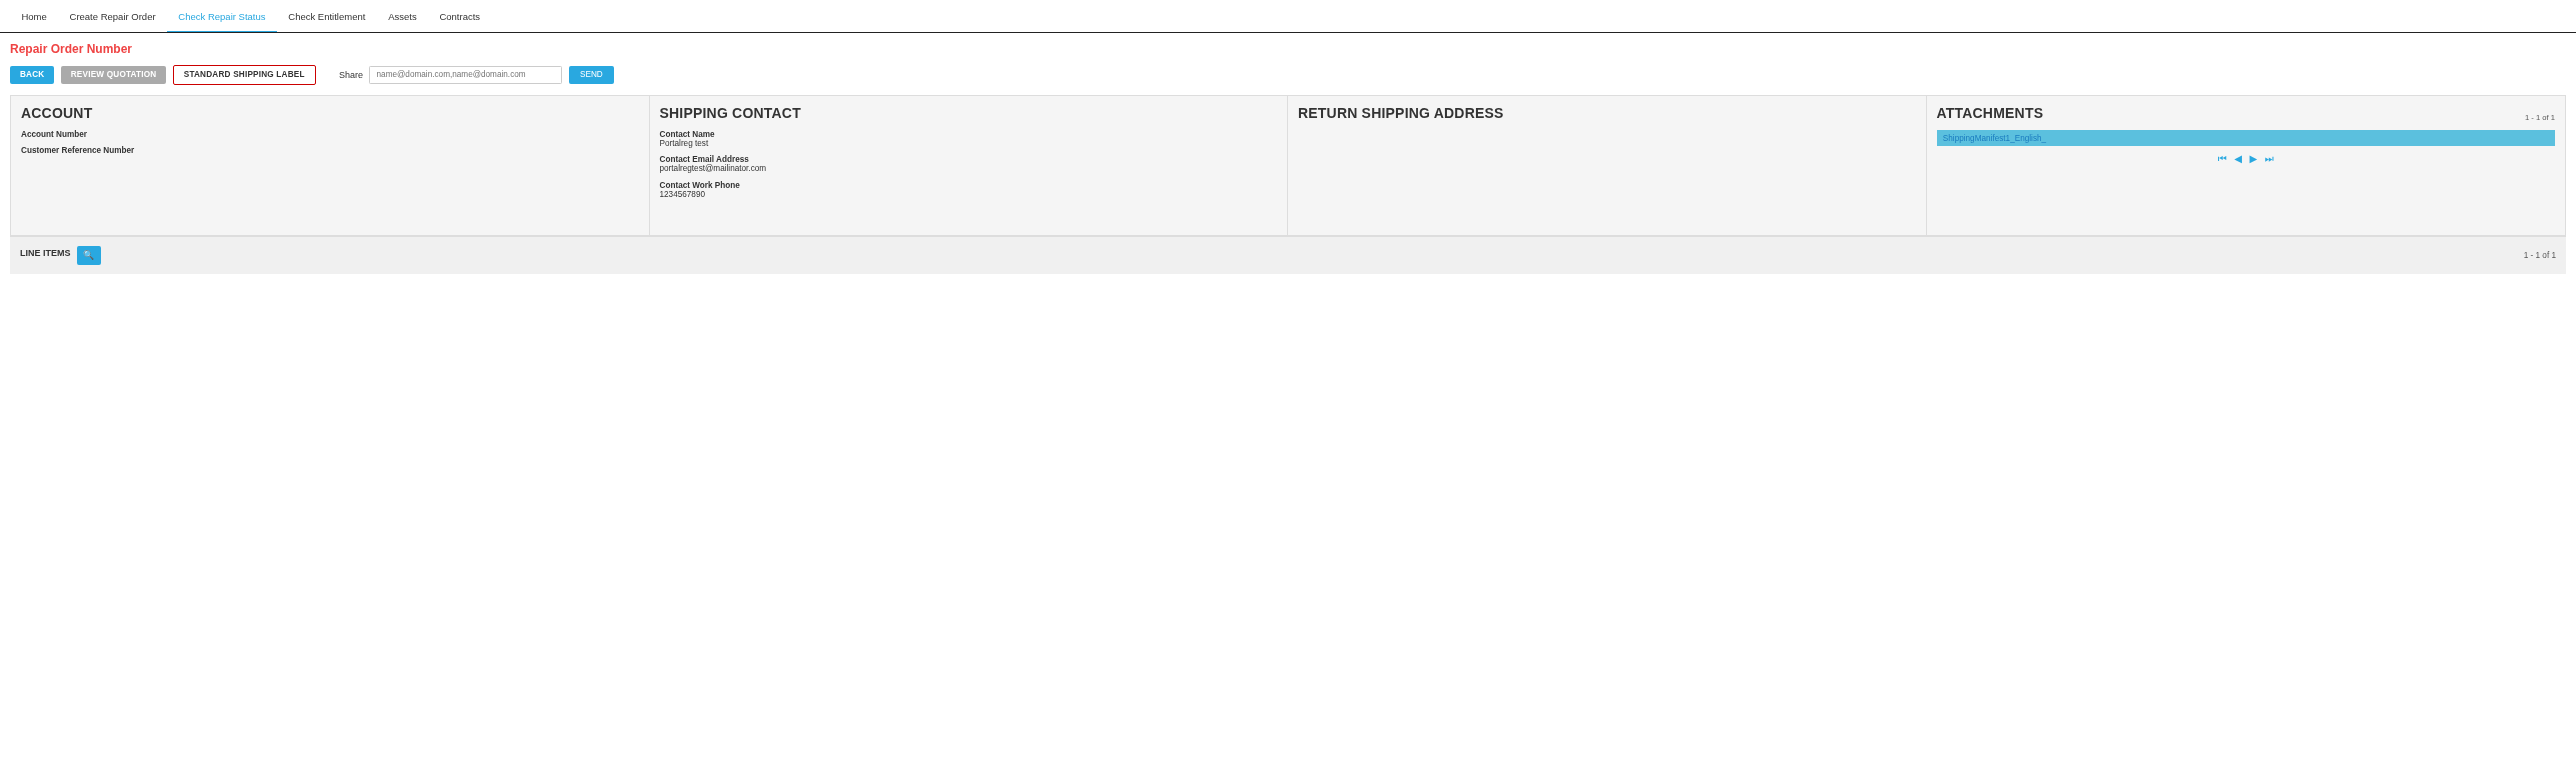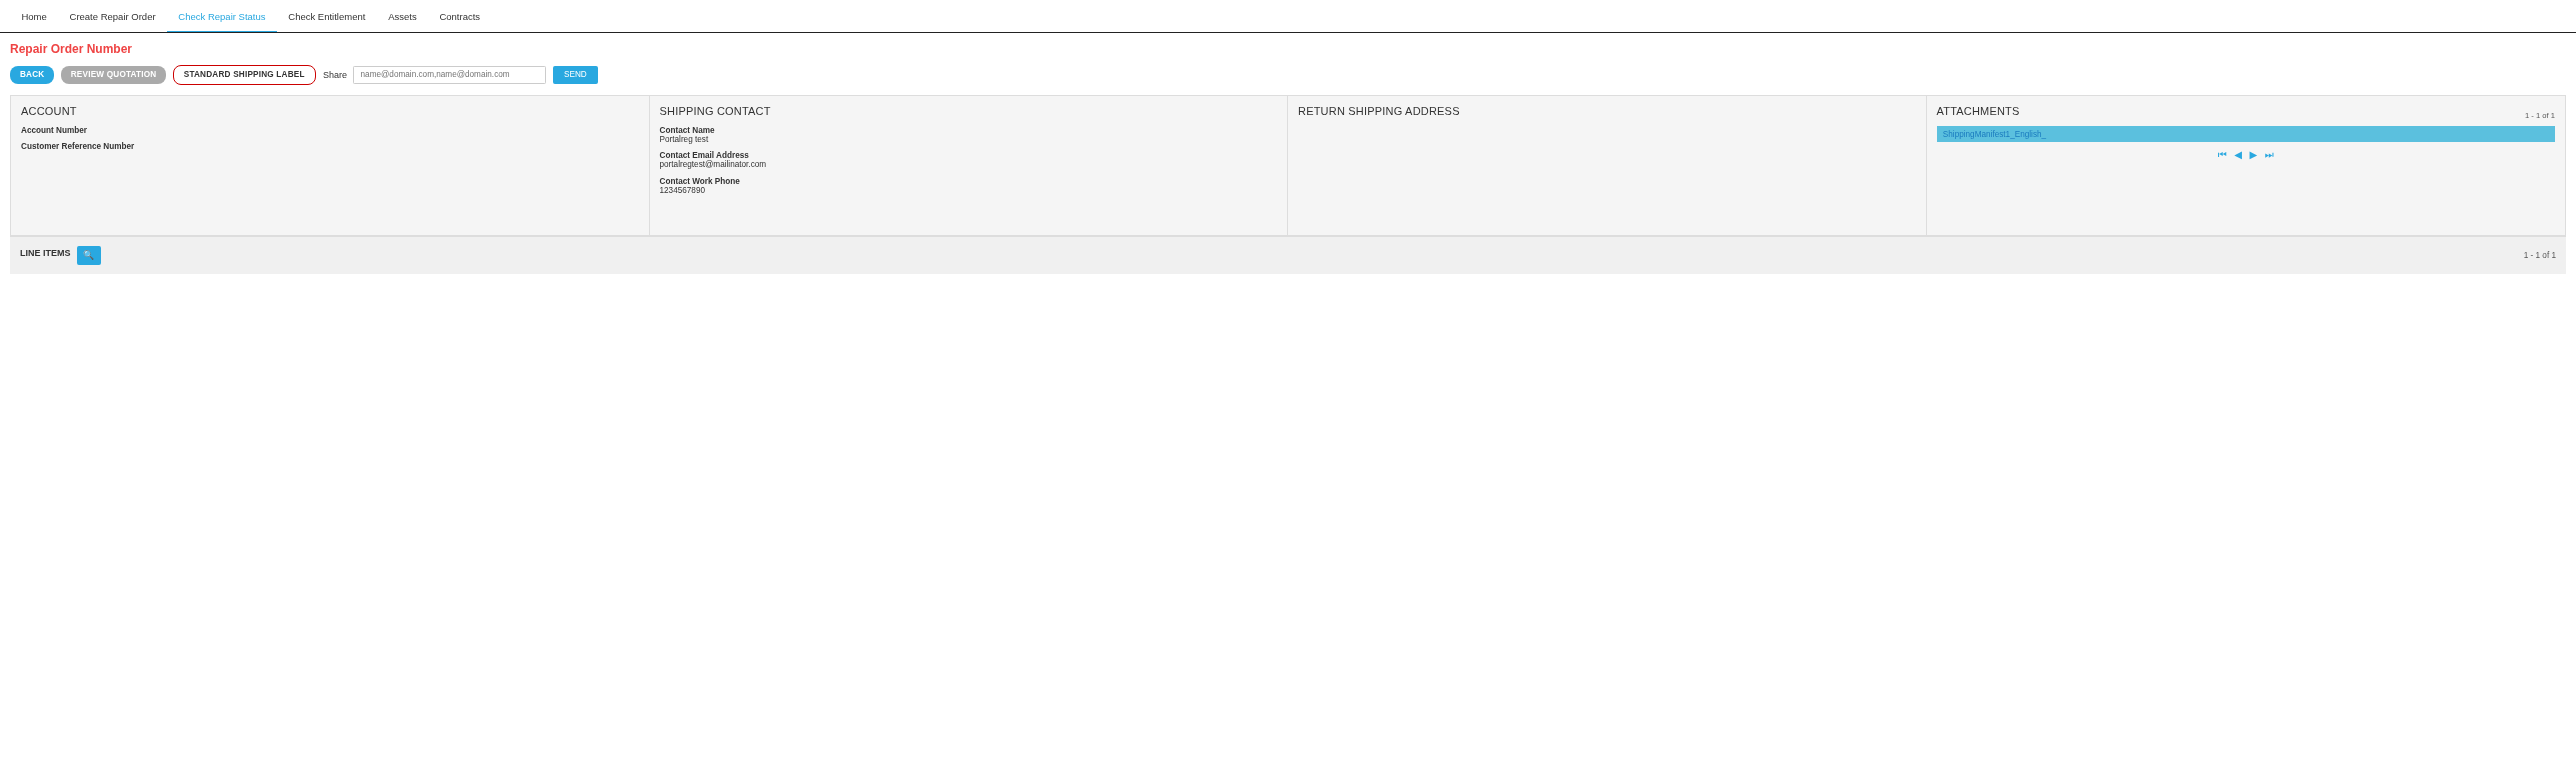--- a/index.html
+++ b/index.html
@@ -50,42 +50,42 @@
       align-items: center;
       gap: 6.3px;
       margin-bottom: 10px;
     }
     .btn {
       padding: 4.4px 10px;
       font-size: 8.2px;
       font-weight: bold;
       border: none;
       cursor: pointer;
-      border-radius: 8px;
+      border-radius: 2px;
       text-transform: uppercase;
       letter-spacing: 0.2px;
     }
     .btn-blue {
       background: #29a8e0;
       color: #fff;
     }
     .btn-gray {
       background: #aaa;
       color: #fff;
     }
     .btn-shipping {
       background: #fff;
       color: #333;
       border: 1.9px solid #cc0000;
       font-weight: bold;
     }
     .share-label {
       font-size: 9px;
       color: #333;
-      margin-left: 1px;
+      margin-left: 17px;
     }
     .share-input {
       border: 0.6px solid #ccc;
       padding: 3.8px 6.3px;
       font-size: 8.2px;
       width: 193px;
       border-radius: 1.3px;
       color: #999;
     }
     .btn-send {
@@ -107,22 +107,22 @@
       border: 0.6px solid #ddd;
       background: #f5f5f5;
     }
     .grid-section {
       padding: 9px 10px;
       border-right: 0.6px solid #ddd;
       min-height: 139px;
     }
     .grid-section:last-child { border-right: none; }
     .section-header {
-      font-weight: normal;
-      font-size: 11px;
+      font-weight: bold;
+      font-size: 14px;
       color: #333;
       text-transform: uppercase;
       margin-bottom: 9px;
       letter-spacing: 0.2px;
     }
     .section-header-row {
       display: flex;
       justify-content: space-between;
       align-items: center;
     }

